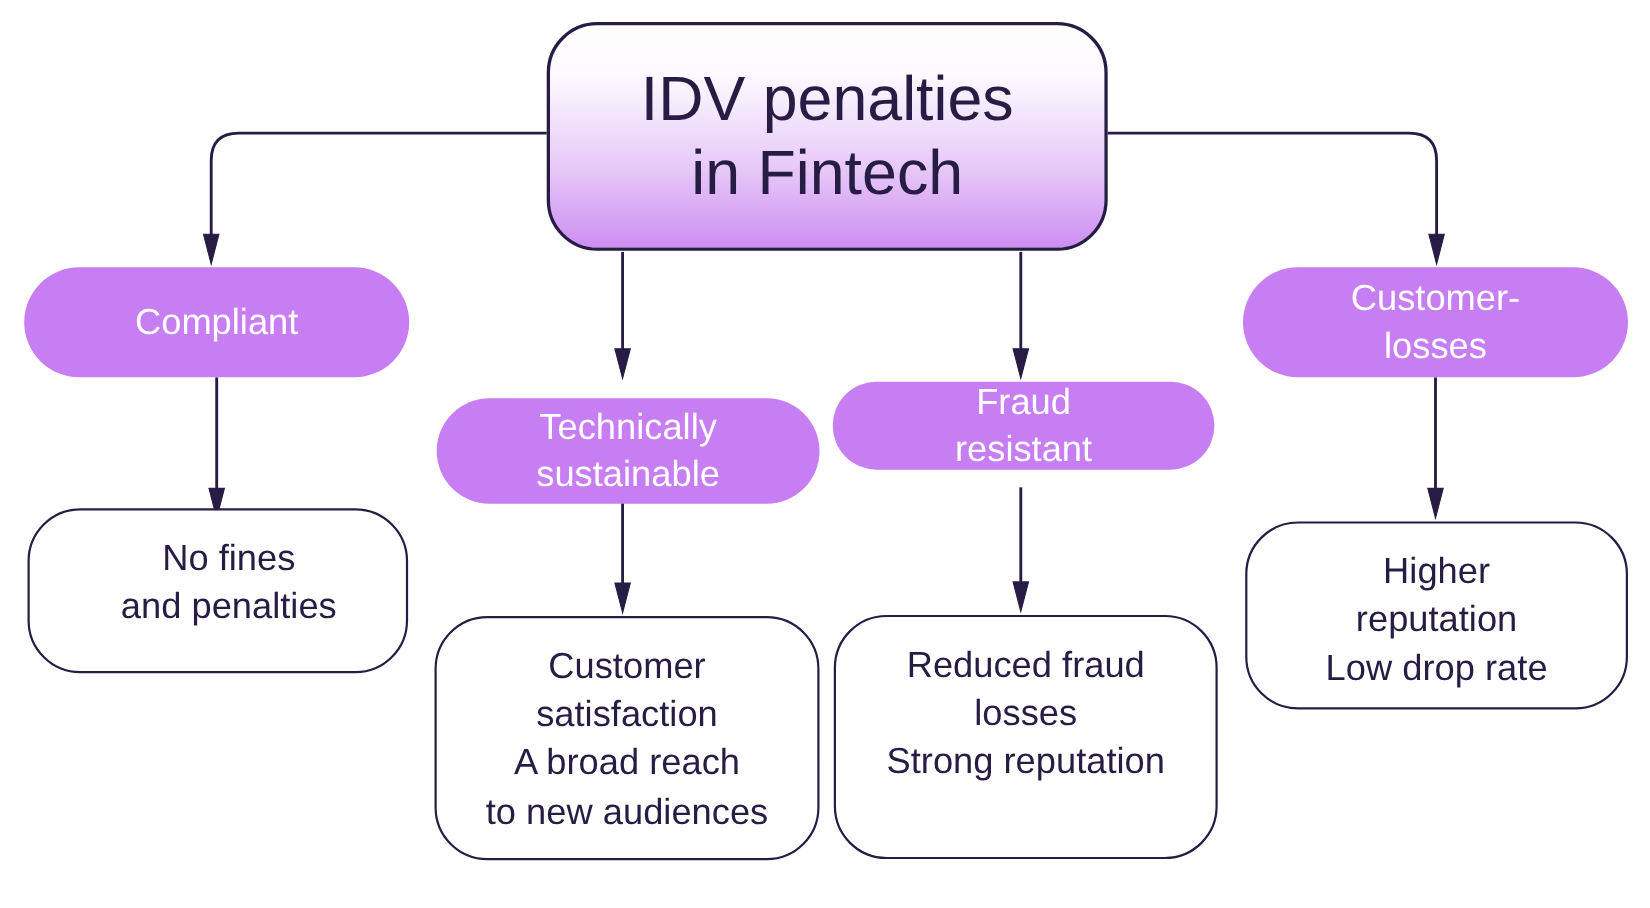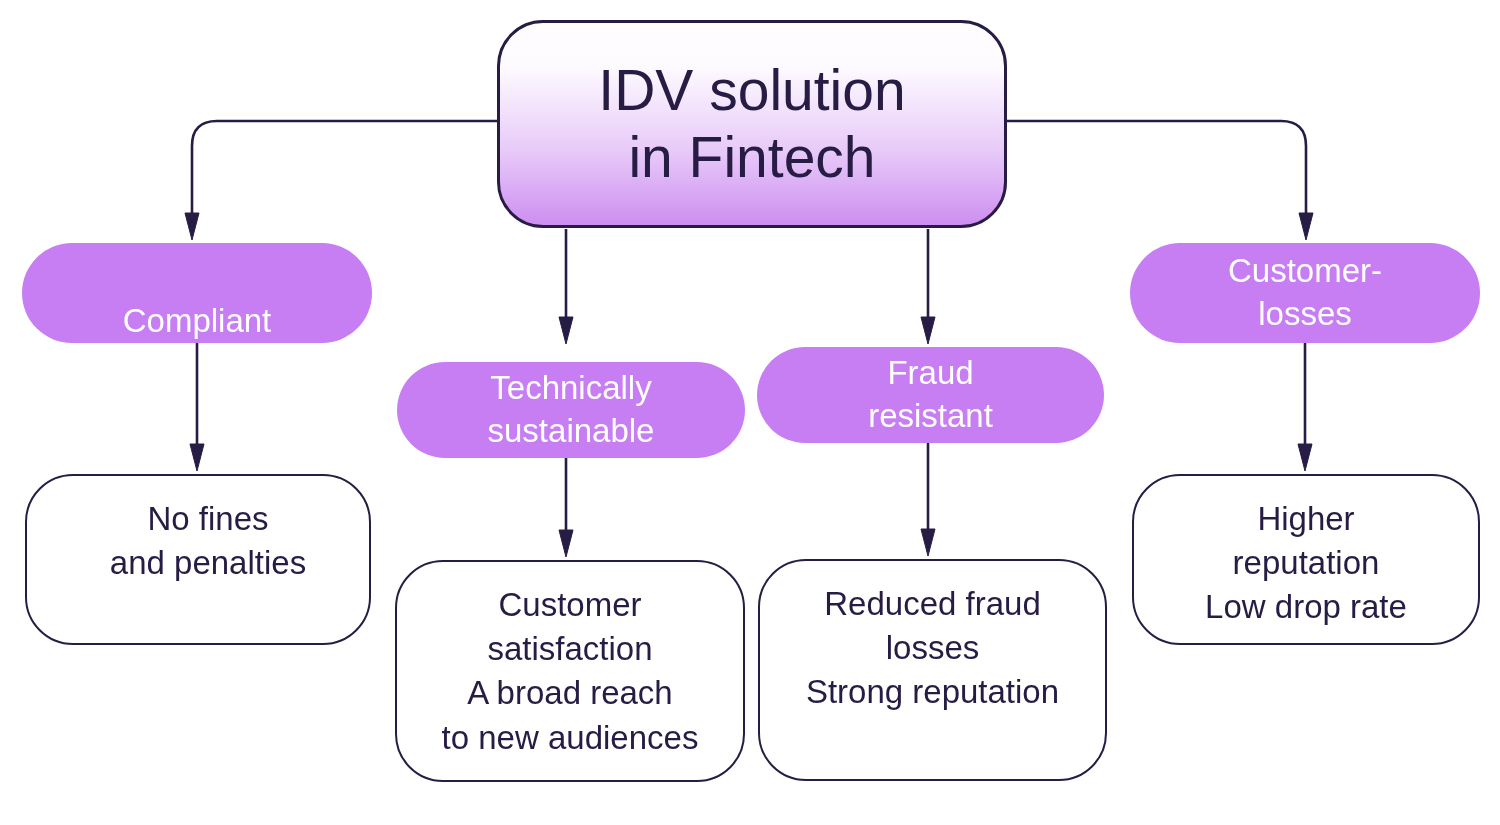--- a/index.html
+++ b/index.html
@@ -26,34 +26,34 @@
     background:linear-gradient(180deg,var(--gradient-top) 0%,#fdfaff 22%,#e7c9f8 64%,var(--gradient-bottom) 100%);
   }
   .root-node .txt{font-size:57px;line-height:1.17;font-weight:500;color:var(--ink);}
 
   .pill{
     background:var(--pill-purple);
     border-radius:60px;
     color:#ffffff;
   }
   .pill .txt{font-size:33px;line-height:1.3;font-weight:400;}
-  .pill-compliant{left:22px;top:243px;width:350px;height:100px;align-items:flex-end;}
+  .pill-compliant{left:22px;top:243px;width:350px;height:100px;}
   .pill-technically-sustainable{left:397px;top:362px;width:348px;height:96px;}
-  .pill-fraud-resistant{left:757px;top:347px;width:347px;height:96px;}
+  .pill-fraud-resistant{left:757px;top:347px;width:347px;height:80px;}
   .pill-customer-centric{left:1130px;top:243px;width:350px;height:100px;}
 
   .outcome{
     background:var(--background);
     border:2.6px solid var(--ink);
     border-radius:48px;
     align-items:flex-start;
     padding-top:21px;
   }
   .outcome .txt{font-size:33px;line-height:1.34;font-weight:400;color:var(--ink);}
-  .outcome-compliant{left:25px;top:474px;width:346px;height:171px;padding-left:20px;}
+  .outcome-compliant{left:25px;top:462px;width:346px;height:150px;padding-left:20px;}
   .outcome-technically-sustainable{left:395px;top:560px;width:350px;height:222px;}
   .outcome-fraud-resistant{left:758px;top:559px;width:349px;height:222px;}
   .outcome-customer-centric{left:1132px;top:474px;width:348px;height:171px;}
 </style>
 </head>
 <body>
 
 <div class="canvas">
 
   <svg class="connectors" viewBox="0 0 1500 825" xmlns="http://www.w3.org/2000/svg">
@@ -77,21 +77,21 @@
     <path class="head" d="M566,557 L559,530 L573,530 Z"></path>
 
     <path class="line" d="M928,443 V530"></path>
     <path class="head" d="M928,556 L921,529 L935,529 Z"></path>
 
     <path class="line" d="M1305,343 V445"></path>
     <path class="head" d="M1305,471 L1298,444 L1312,444 Z"></path>
   </svg>
 
   <div class="node root-node">
-    <span class="txt">IDV solution
+    <span class="txt">IDV penalties
 in Fintech</span>
   </div>
 
   <div class="node pill pill-compliant">
     <span class="txt">Compliant</span>
   </div>
   <div class="node pill pill-technically-sustainable">
     <span class="txt">Technically
 sustainable</span>
   </div>

